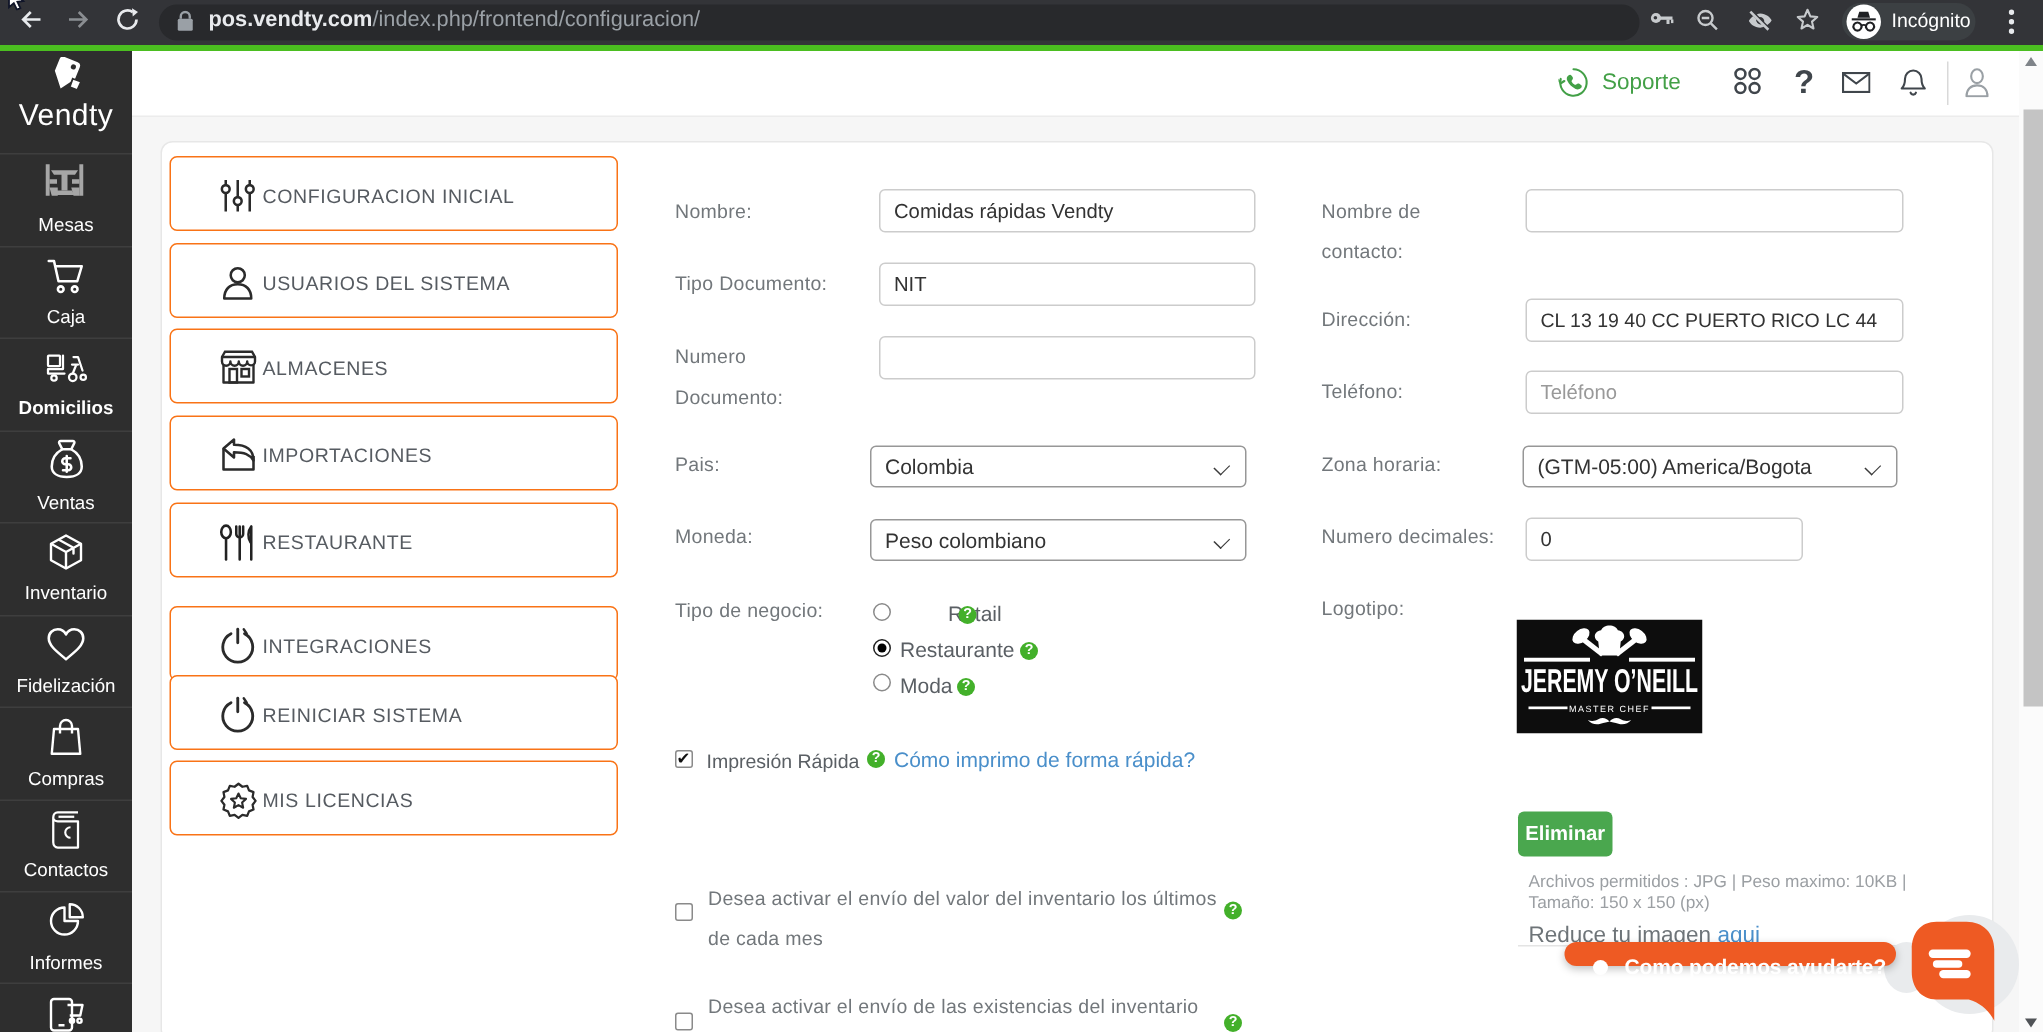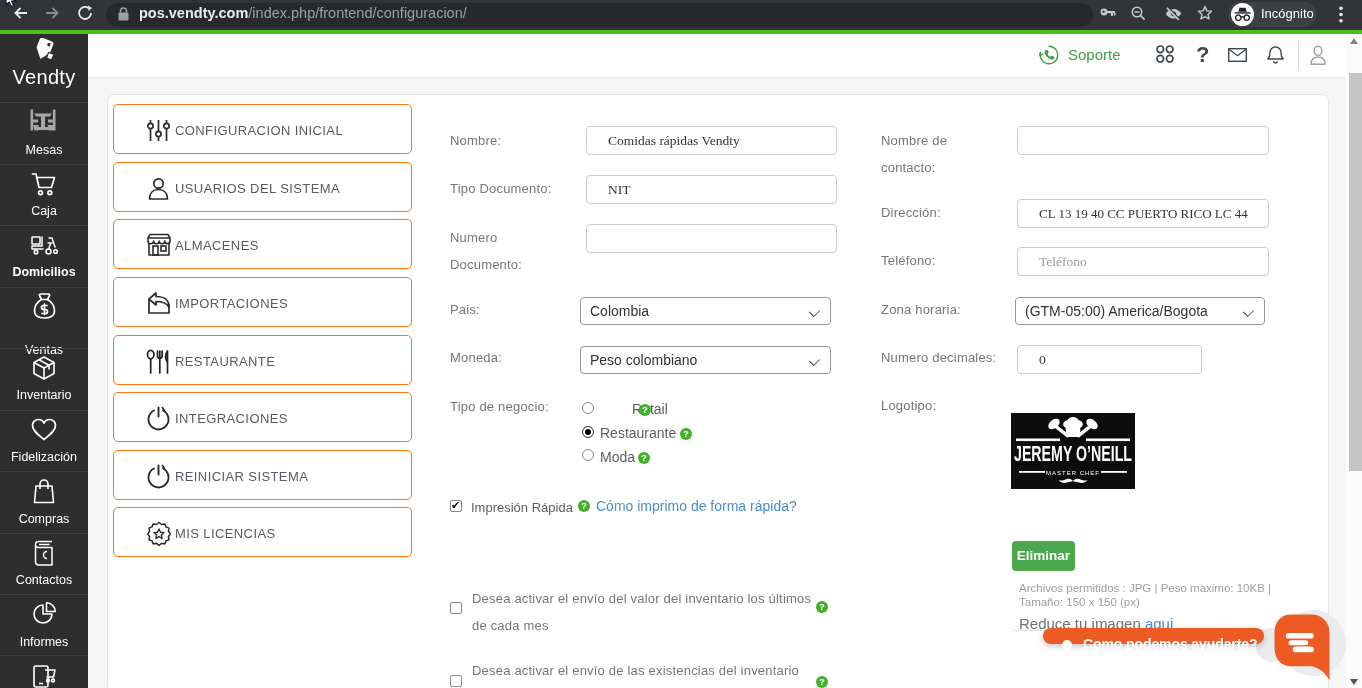--- a/index.html
+++ b/index.html
@@ -29,21 +29,21 @@
 #content { left:88px; top:78px; width:1258px; height:610px; background:#f6f6f6; }
 #card { left:107px; top:94px; width:1222px; height:600px; background:#fff; border:1px solid #e7e7e7; border-radius:8px; }
 
 
 .cbtn { position:absolute; left:113px; width:299px; height:50px; background:#fff; border:1px solid #f97316; border-radius:5px; }
 .cbtn .txt { position:absolute; left:61px; top:18px; font-size:13px; letter-spacing:0.4px; color:#565b61; white-space:nowrap; }
 .cbtn svg { position:absolute; left:32px; top:13px; }
 
 
 .lbl { position:absolute; font-size:13px; color:#72777b; letter-spacing:0.2px; }
-.inp { position:absolute; height:29px; background:#fff; border:1px solid #ccc; border-radius:4px; font-size:13.5px; color:#333; padding:0 21px; line-height:27px; white-space:nowrap;font-family:Liberation Serif, serif; }
+.inp { position:absolute; height:29px; background:#fff; border:1px solid #ccc; border-radius:4px; font-size:13.5px; color:#333; padding:0 9px; line-height:27px; white-space:nowrap; }
 .ph { color:#999; }
 .sel { position:absolute; height:28px; background:#fff; border:1px solid #979797; border-radius:4px; font-size:14px; color:#333; padding:0 9px; line-height:26px; }
 .sel:after { content:""; position:absolute; right:11px; top:9px; width:8px; height:8px; border-left:1.8px solid #3a3a3a; border-bottom:1.8px solid #3a3a3a; transform:rotate(-45deg) scale(1,0.75); }
 .q { position:absolute; width:12px; height:12px; border-radius:50%; background:#43b02a; color:#fff; font-size:9.5px; font-weight:bold; text-align:center; line-height:12.5px; }
 .radio { position:absolute; width:12px; height:12px; border-radius:50%; border:1px solid #8a8a8a; background:#fff; }
 .radio.on { border:1.5px solid #222; }
 .radio.on:after { content:""; position:absolute; left:1.5px; top:1.5px; width:6px; height:6px; border-radius:50%; background:#000; }
 .chk { position:absolute; width:12px; height:12px; border:1px solid #8a8a8a; background:#fff; border-radius:2px; }
 .chk.on:after { content:"✔"; position:absolute; left:0px; top:-2px; font-size:11px; color:#111; }
 .ftext { position:absolute; font-size:14px; color:#5a5f64; }
@@ -177,21 +177,21 @@
   <div class="sblabel" style="top:231px;font-weight:bold;">Domicilios</div>
   <div class="sep" style="top:253px;"></div>
 
   <svg style="position:absolute;left:32px;top:258px;" width="25" height="29" viewBox="0 0 25 29">
     <g fill="none" stroke="#fff" stroke-width="1.7" stroke-linecap="round" stroke-linejoin="round">
       <path d="M9.5 7.5 C5 10 2.5 14.5 2.5 19 c0 4.5 4 7 10 7 s10 -2.5 10 -7 c0 -4.5 -2.5 -9 -7 -11.5"></path>
       <path d="M9.5 7.5 L7.5 3.5 C7.2 2.8 7.6 2 8.5 2 h8 c0.9 0 1.3 0.8 1 1.5 L15.5 7.5 Z"></path>
       <path d="M15 13.5 h-3.5 a2 2 0 0 0 0 4 h2 a2 2 0 0 1 0 4 H10 M12.5 12 v10.5"></path>
     </g>
   </svg>
-  <div class="sblabel" style="top:309px;">Ventas</div>
+  <div class="sblabel" style="top:294px;">Ventas</div>
   <div class="sep" style="top:314px;"></div>
 
   <svg style="position:absolute;left:31px;top:321px;" width="26" height="26" viewBox="0 0 26 26">
     <g fill="none" stroke="#fff" stroke-width="1.6" stroke-linejoin="round">
       <path d="M13 2 L23 7.5 V18.5 L13 24 L3 18.5 V7.5 Z"></path>
       <path d="M3 7.5 L13 13 L23 7.5 M13 13 V24 M8 4.7 L18 10.2 V14 L18 10.2"></path>
     </g>
   </svg>
   <div class="sblabel" style="top:354px;">Inventario</div>
   <div class="sep" style="top:376px;"></div>
@@ -327,21 +327,21 @@
   <svg width="25" height="26" viewBox="0 0 25 26">
       <g fill="none" stroke="#222" stroke-width="1.7" stroke-linecap="round">
     <ellipse cx="4.7" cy="5.6" rx="3.2" ry="4.2"></ellipse>
     <path d="M4.7 9.8 V24"></path>
     <path d="M11.5 2 v5 a2.3 2.3 0 0 0 4.6 0 V2 M13.8 2 v22"></path>
     <path d="M21.5 2 c-2.3 2.8 -2.5 7.5 -0.5 10.5 M21.5 2 v22" stroke-linejoin="round"></path>
   </g>
     </svg>
   <span class="txt">RESTAURANTE</span>
 </div>
-<div class="cbtn" style="top:392px;">
+<div class="cbtn" style="top:404px;">
   <svg width="25" height="25" viewBox="0 0 25 25">
       <g fill="none" stroke="#2b2b2b" stroke-width="1.9" stroke-linecap="round">
     <path d="M8 4.5 a10 10 0 1 0 9 0"></path>
     <path d="M12.5 1.5 v9"></path>
     <path d="M16.5 1.5 l2 3" stroke-width="1.6"></path>
   </g>
     </svg>
   <span class="txt">INTEGRACIONES</span>
 </div>
 <div class="cbtn" style="top:450px;">

